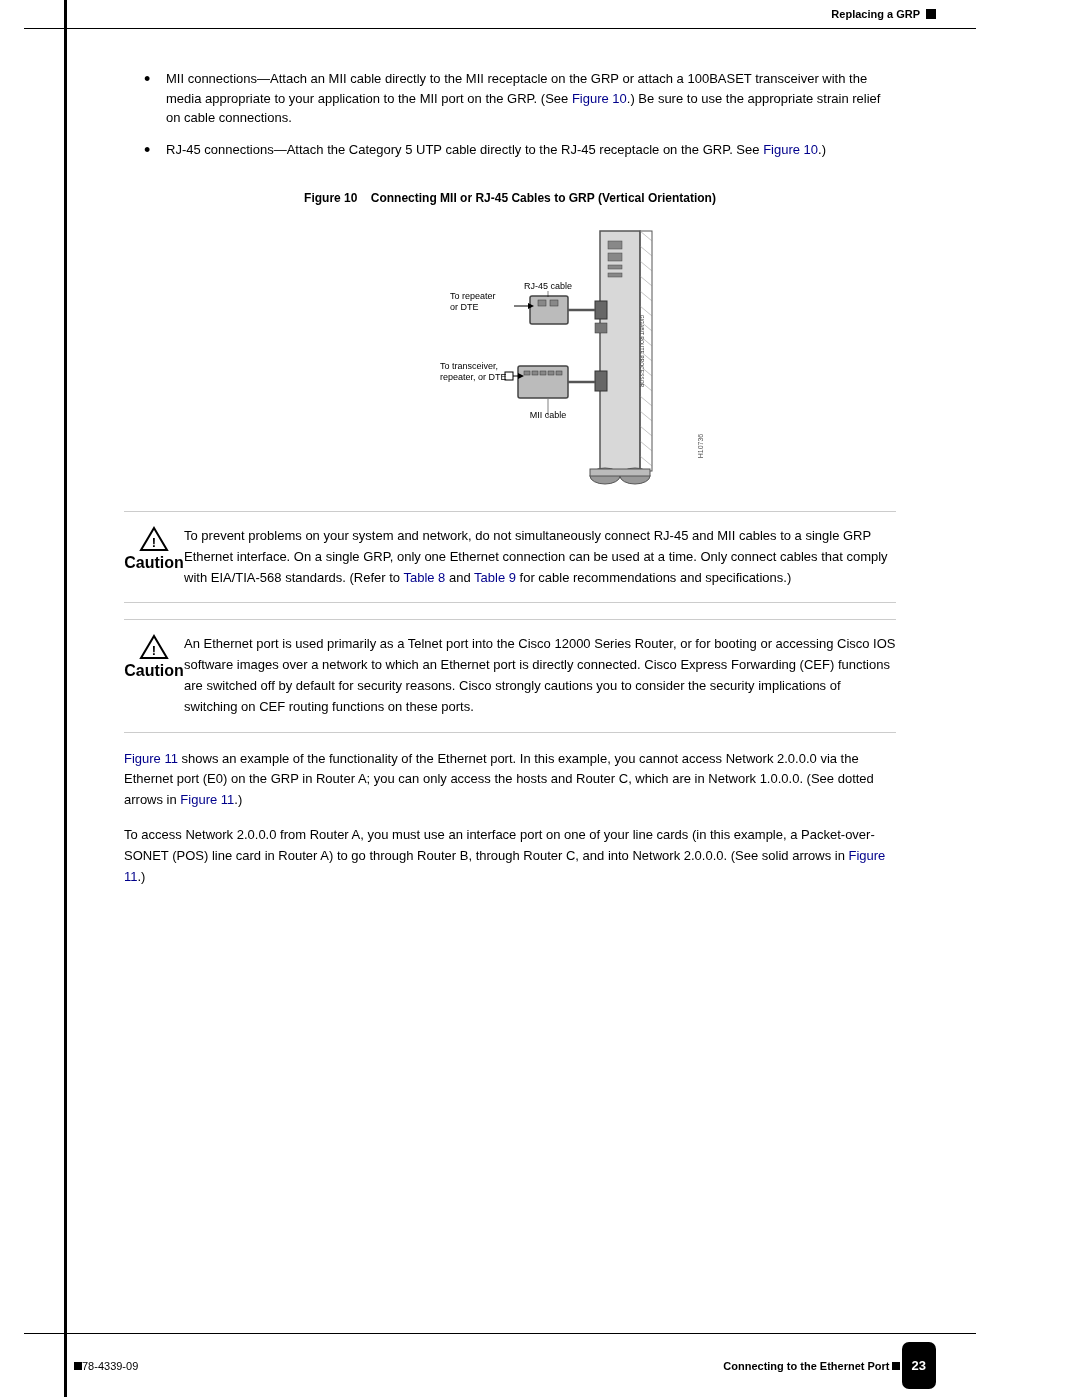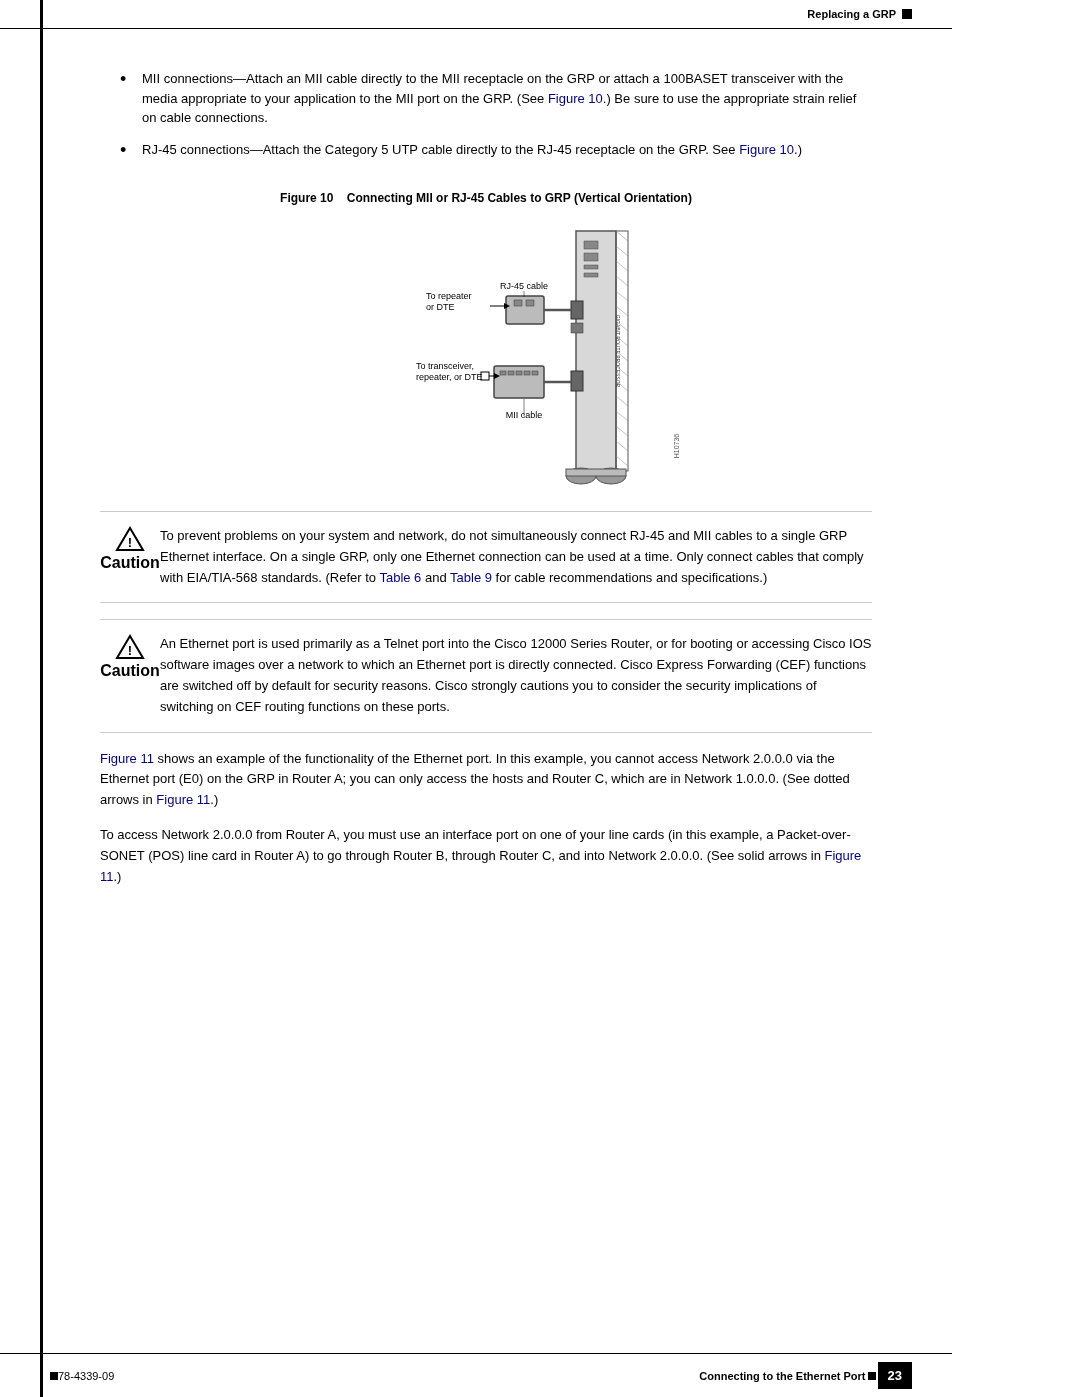--- a/index.html
+++ b/index.html
@@ -11,20 +11,21 @@
       width: 1080px;
       min-height: 1397px;
       position: relative;
     }
 
     .page-container {
       width: 952px;
       min-height: 1397px;
       padding: 0;
       position: relative;
+      margin-left: 24px;
     }
 
     
     .header-bar {
       display: flex;
       justify-content: flex-end;
       align-items: center;
       padding: 8px 40px 8px 80px;
       border-bottom: 1px solid #000;
       font-size: 11px;
@@ -174,23 +175,24 @@
 
     .footer-right {
       display: flex;
       align-items: center;
       gap: 2px;
     }
 
     .page-number-box {
       background: #000;
       color: #fff;
-      padding: 6px 10px;
+      padding: 16px 10px;
       font-weight: bold;
       font-size: 13px;
+      border-radius: 7px;
     }
 
     .footer-right-text {
       font-size: 11px;
       font-weight: bold;
     }
 
   </style>
 </head>
 <body>
@@ -310,21 +312,21 @@
 
     <div class="caution-section">
       <div class="caution-icon-area">
         <svg class="caution-triangle" viewBox="0 0 30 26">
           <polygon points="15,2 28,24 2,24" fill="none" stroke="#000" stroke-width="2"></polygon>
           <text x="15" y="21" font-size="13" font-family="Arial" font-weight="bold" fill="#000" text-anchor="middle">!</text>
         </svg>
         <span class="caution-label">Caution</span>
       </div>
       <div class="caution-text">
-        To prevent problems on your system and network, do not simultaneously connect RJ-45 and MII cables to a single GRP Ethernet interface. On a single GRP, only one Ethernet connection can be used at a time. Only connect cables that comply with EIA/TIA-568 standards. (Refer to <a class="link-text">Table 6</a> and <a class="link-text">Table 9</a> for cable recommendations and specifications.)
+        To prevent problems on your system and network, do not simultaneously connect RJ-45 and MII cables to a single GRP Ethernet interface. On a single GRP, only one Ethernet connection can be used at a time. Only connect cables that comply with EIA/TIA-568 standards. (Refer to <a class="link-text">Table 8</a> and <a class="link-text">Table 9</a> for cable recommendations and specifications.)
       </div>
     </div>
 
     <div class="caution-section">
       <div class="caution-icon-area">
         <svg class="caution-triangle" viewBox="0 0 30 26">
           <polygon points="15,2 28,24 2,24" fill="none" stroke="#000" stroke-width="2"></polygon>
           <text x="15" y="21" font-size="13" font-family="Arial" font-weight="bold" fill="#000" text-anchor="middle">!</text>
         </svg>
         <span class="caution-label">Caution</span>

